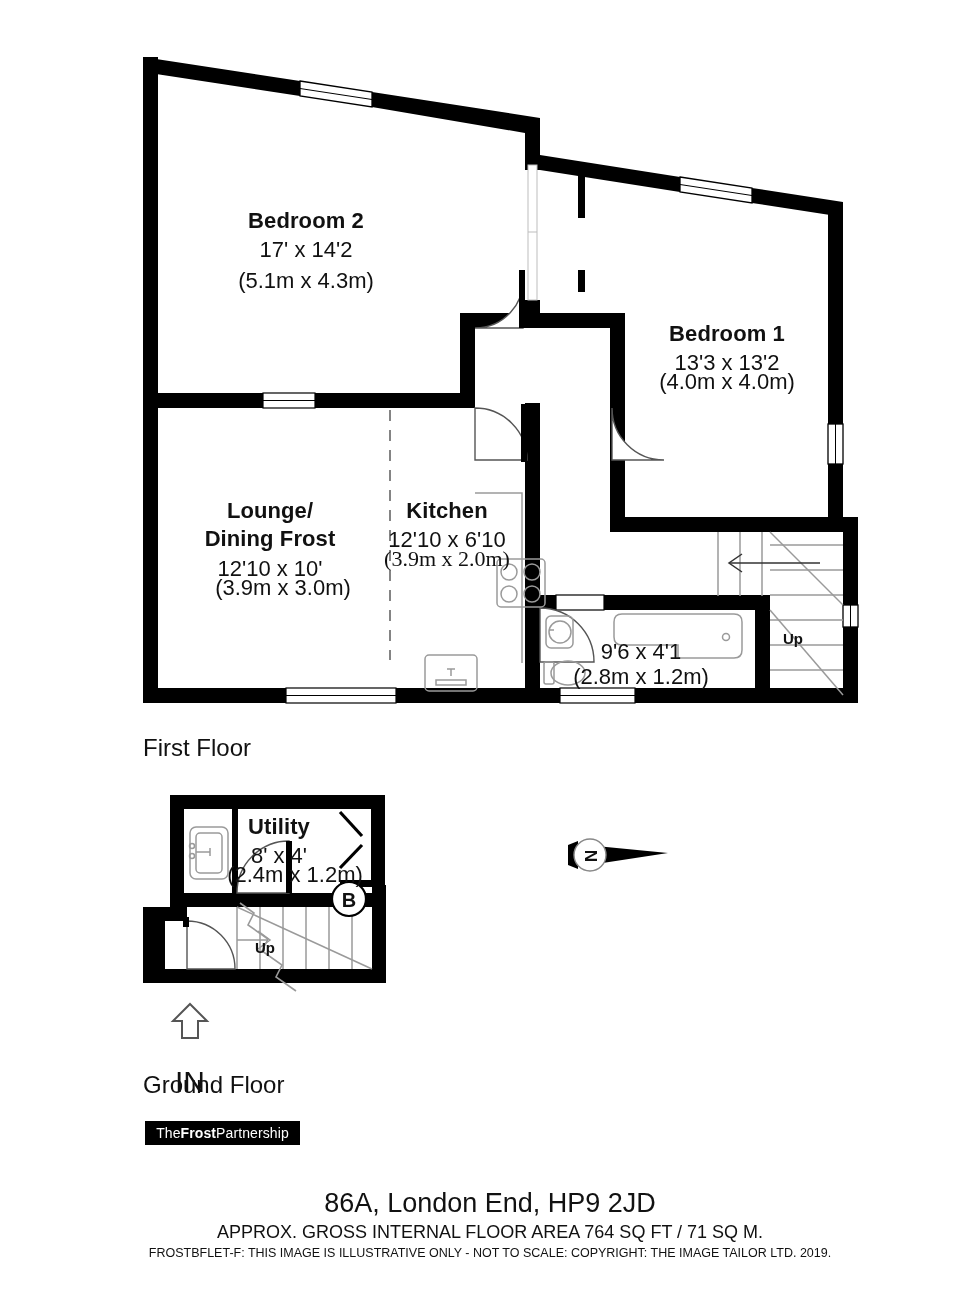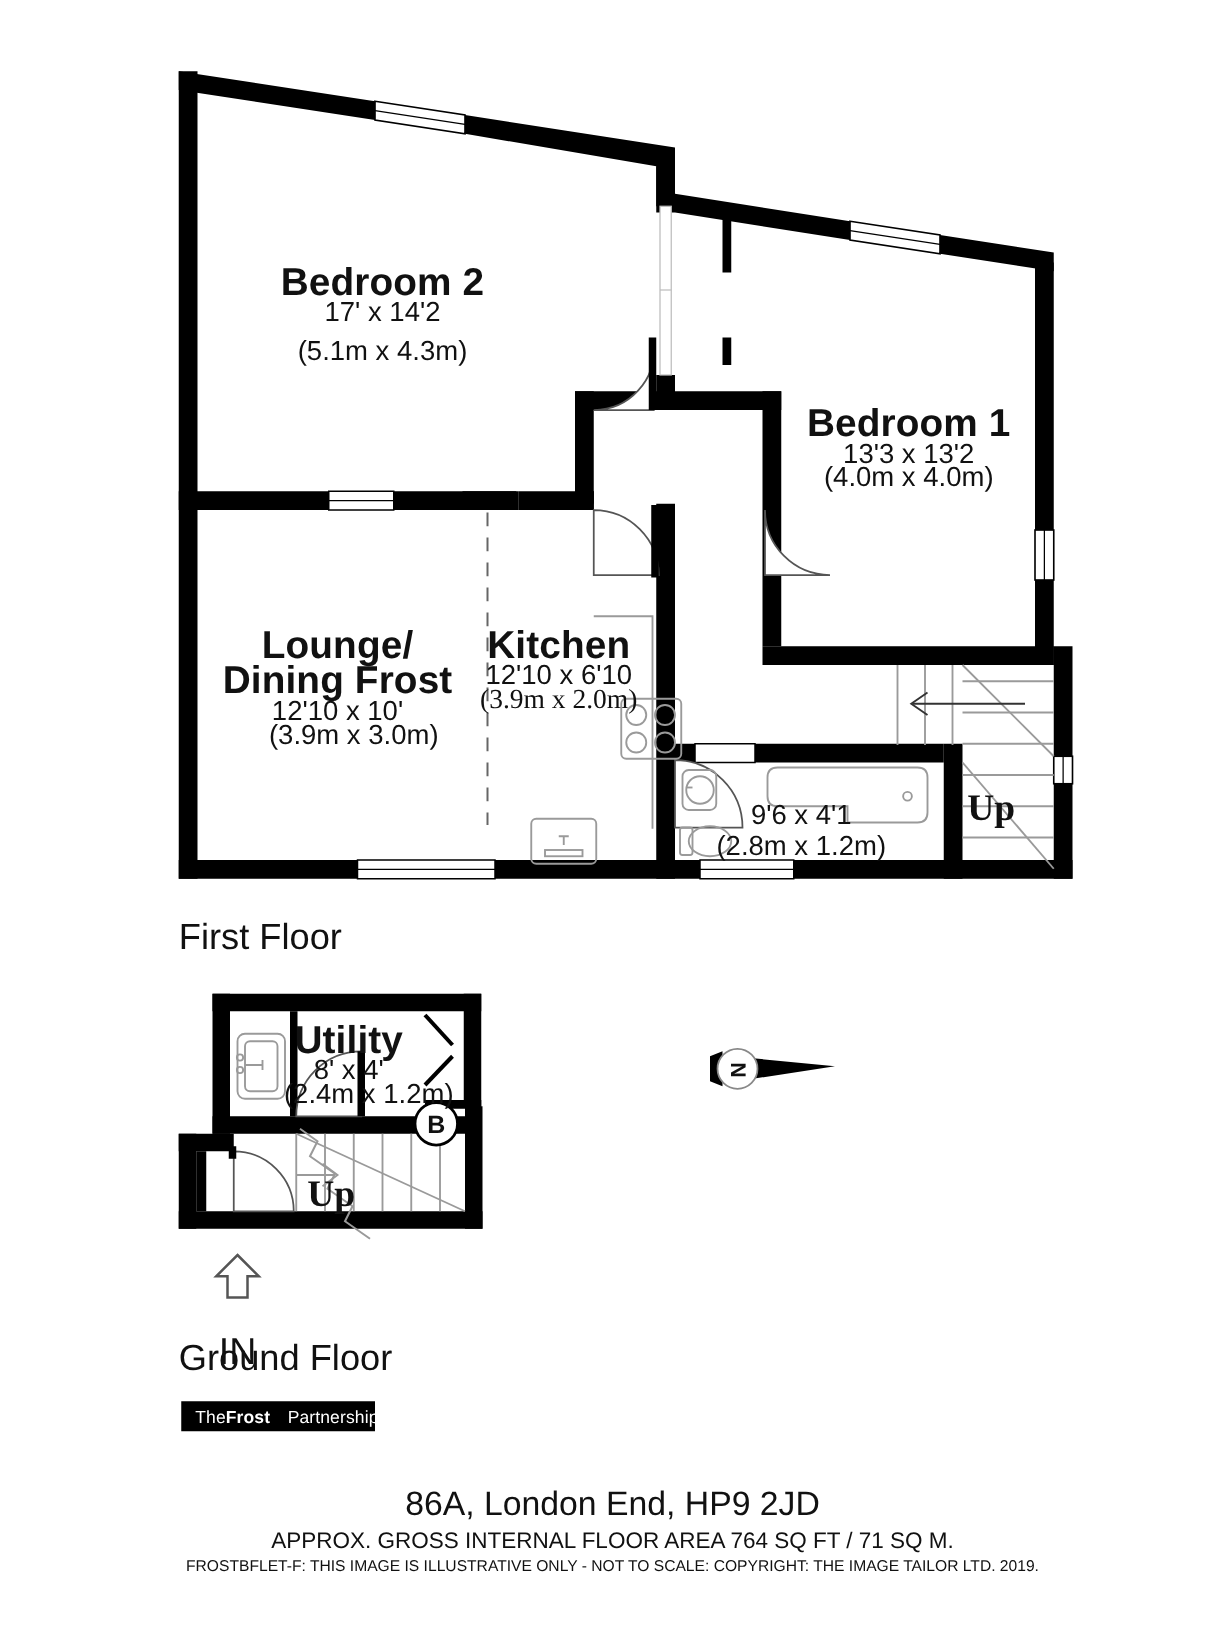--- a/index.html
+++ b/index.html
@@ -2,37 +2,37 @@
 <html><head>
 <meta charset="utf-8">
 <style>
   html,body{margin:0;padding:0;background:#ffffff;}
   body{
     width:980px;height:1306px;position:relative;overflow:hidden;
     font-family:"Liberation Sans", sans-serif;color:#111111;
   }
   #plan{position:absolute;left:0;top:0;width:980px;height:1306px;}
   .txt{position:absolute;white-space:nowrap;}
-  .room-name{font-weight:bold;font-size:31px;letter-spacing:.1px;}
+  .room-name{font-weight:bold;font-size:22px;letter-spacing:.1px;}
   .room-dim{font-size:22px;}
-  .floor-label{font-size:29px;}
-  .up-label{font-weight:bold;font-size:30px;font-family:Liberation Serif, serif;}
+  .floor-label{font-size:24px;}
+  .up-label{font-weight:bold;font-size:15px;}
   .in-label{font-size:30px;}
   .b-label{font-weight:bold;font-size:20px;}
   .center{transform:translateX(-50%);text-align:center;}
   .addr{font-size:27px;font-weight:500;}
   .area{font-size:18px;}
   .disc{font-size:12.5px;}
   #logo{
     position:absolute;left:145px;top:1121px;width:155px;height:24px;
     background:#000000;color:#ffffff;display:flex;align-items:center;
     justify-content:center;font-size:14px;letter-spacing:.1px;
   }
   #logo .b{font-weight:bold;}
-  #logo .l{font-weight:400;margin-left:14px;}
+  #logo .l{font-weight:400;}
   .footer-block{position:absolute;left:490px;text-align:left;transform:translateX(-50%);}
 </style>
 </head>
 <body>
 
 <svg id="plan" viewBox="0 0 980 1306" xmlns="http://www.w3.org/2000/svg">
 
   <g>
 
     <rect x="143" y="57" width="15" height="646" fill="#000"></rect>

